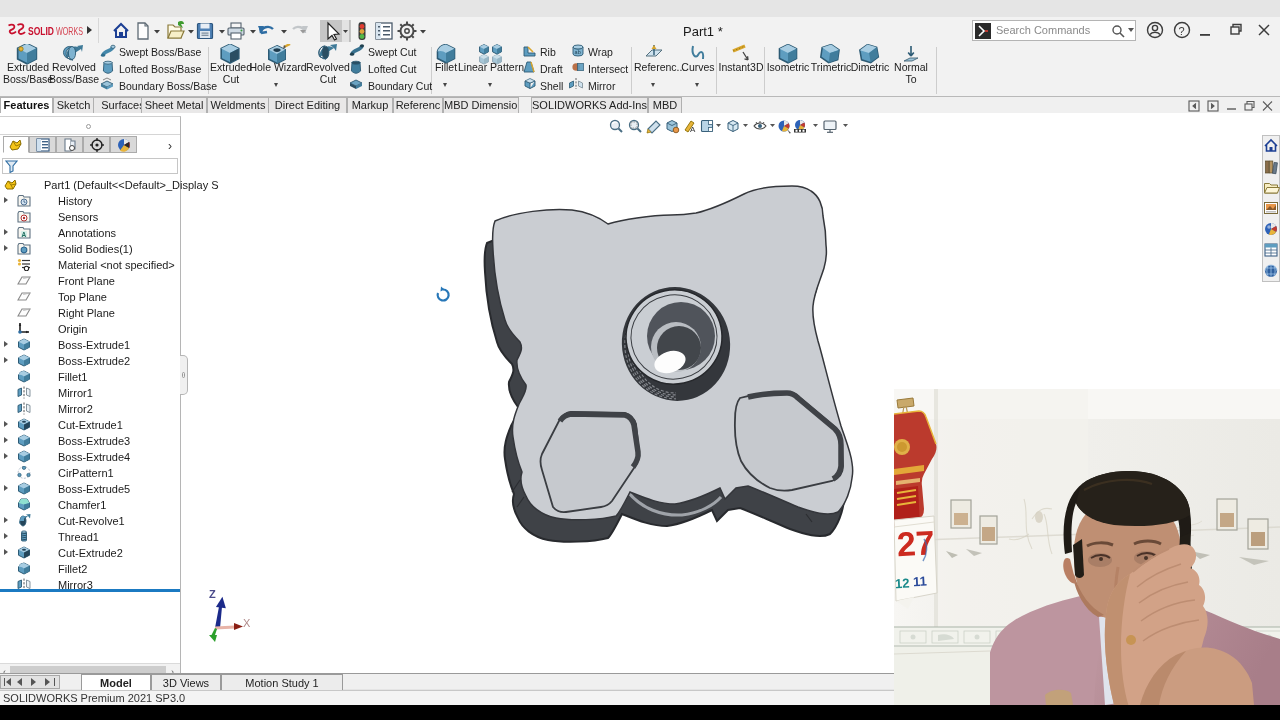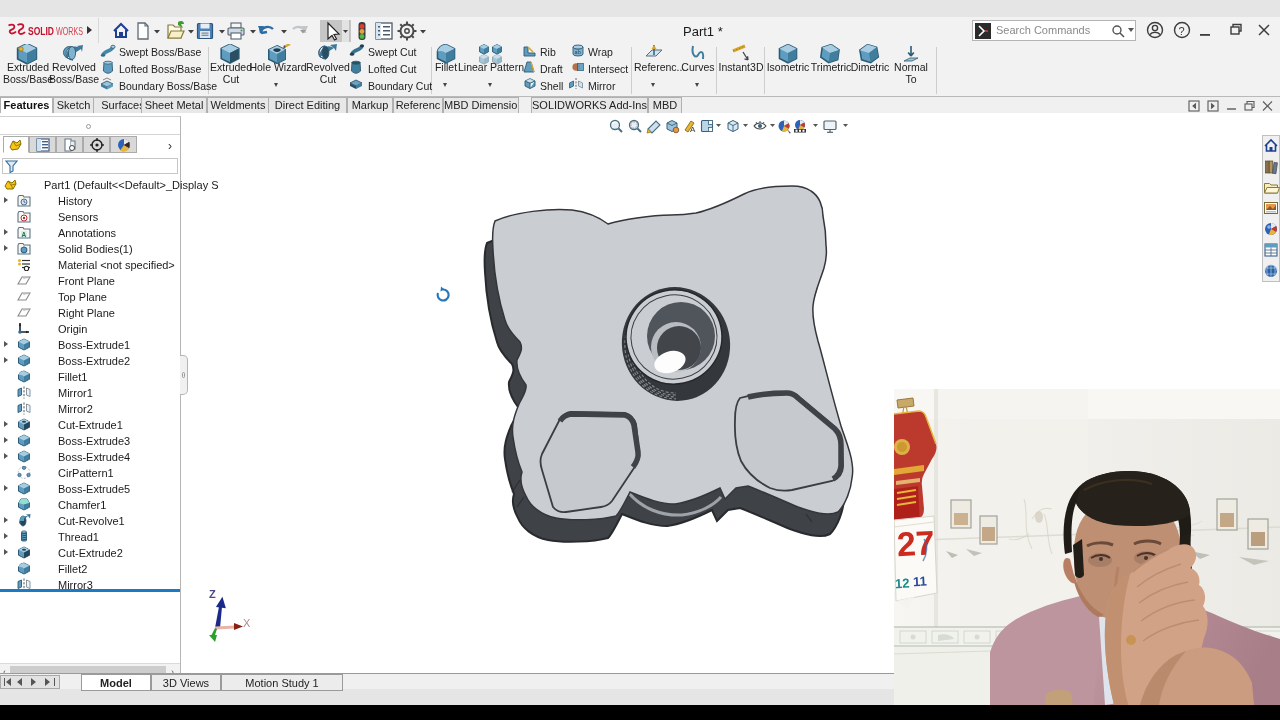--- a/index.html
+++ b/index.html
@@ -879,20 +879,23 @@
           <path d="M20 0 L15 4 L20 8 Z"></path>
           <path d="M29 0 L34 4 L29 8 Z"></path>
           <path d="M43 0 L48 4 L43 8 Z"></path>
           <path d="M52 0 L52 8 L53 8 L53 0 Z"></path>
         </g>
       </svg>
   <div class="btab" style="left:81px;width:70px;background:#fff;font-weight:bold;">Model</div>
   <div class="btab" style="left:151px;width:70px;">3D Views</div>
   <div class="btab" style="left:221px;width:122px;">Motion Study 1</div>
 </div>
+<div class="abs" style="left:0;top:690px;width:1280px;height:15px;background:#f4f4f4;border-top:1px solid #c8c8c8;">
+  <div class="abs" style="left:3px;top:1px;font-size:11px;color:#333;">SOLIDWORKS Premium 2021 SP3.0</div>
+</div>
 <div class="abs" style="left:0;top:705px;width:1280px;height:15px;background:#000;"></div>
 
 <svg class="abs" style="left:894px;top:389px;filter:blur(0.4px)" width="386" height="316" viewBox="0 0 386 316">
 <defs>
 <linearGradient id="wallg" x1="0" y1="0" x2="1" y2="0">
  <stop offset="0" stop-color="#f7f6f3"></stop>
           <stop offset="0.18" stop-color="#f2f1ed"></stop>
           <stop offset="0.5" stop-color="#f0efeb"></stop>
           <stop offset="1" stop-color="#ebeae5"></stop>
 </linearGradient>

